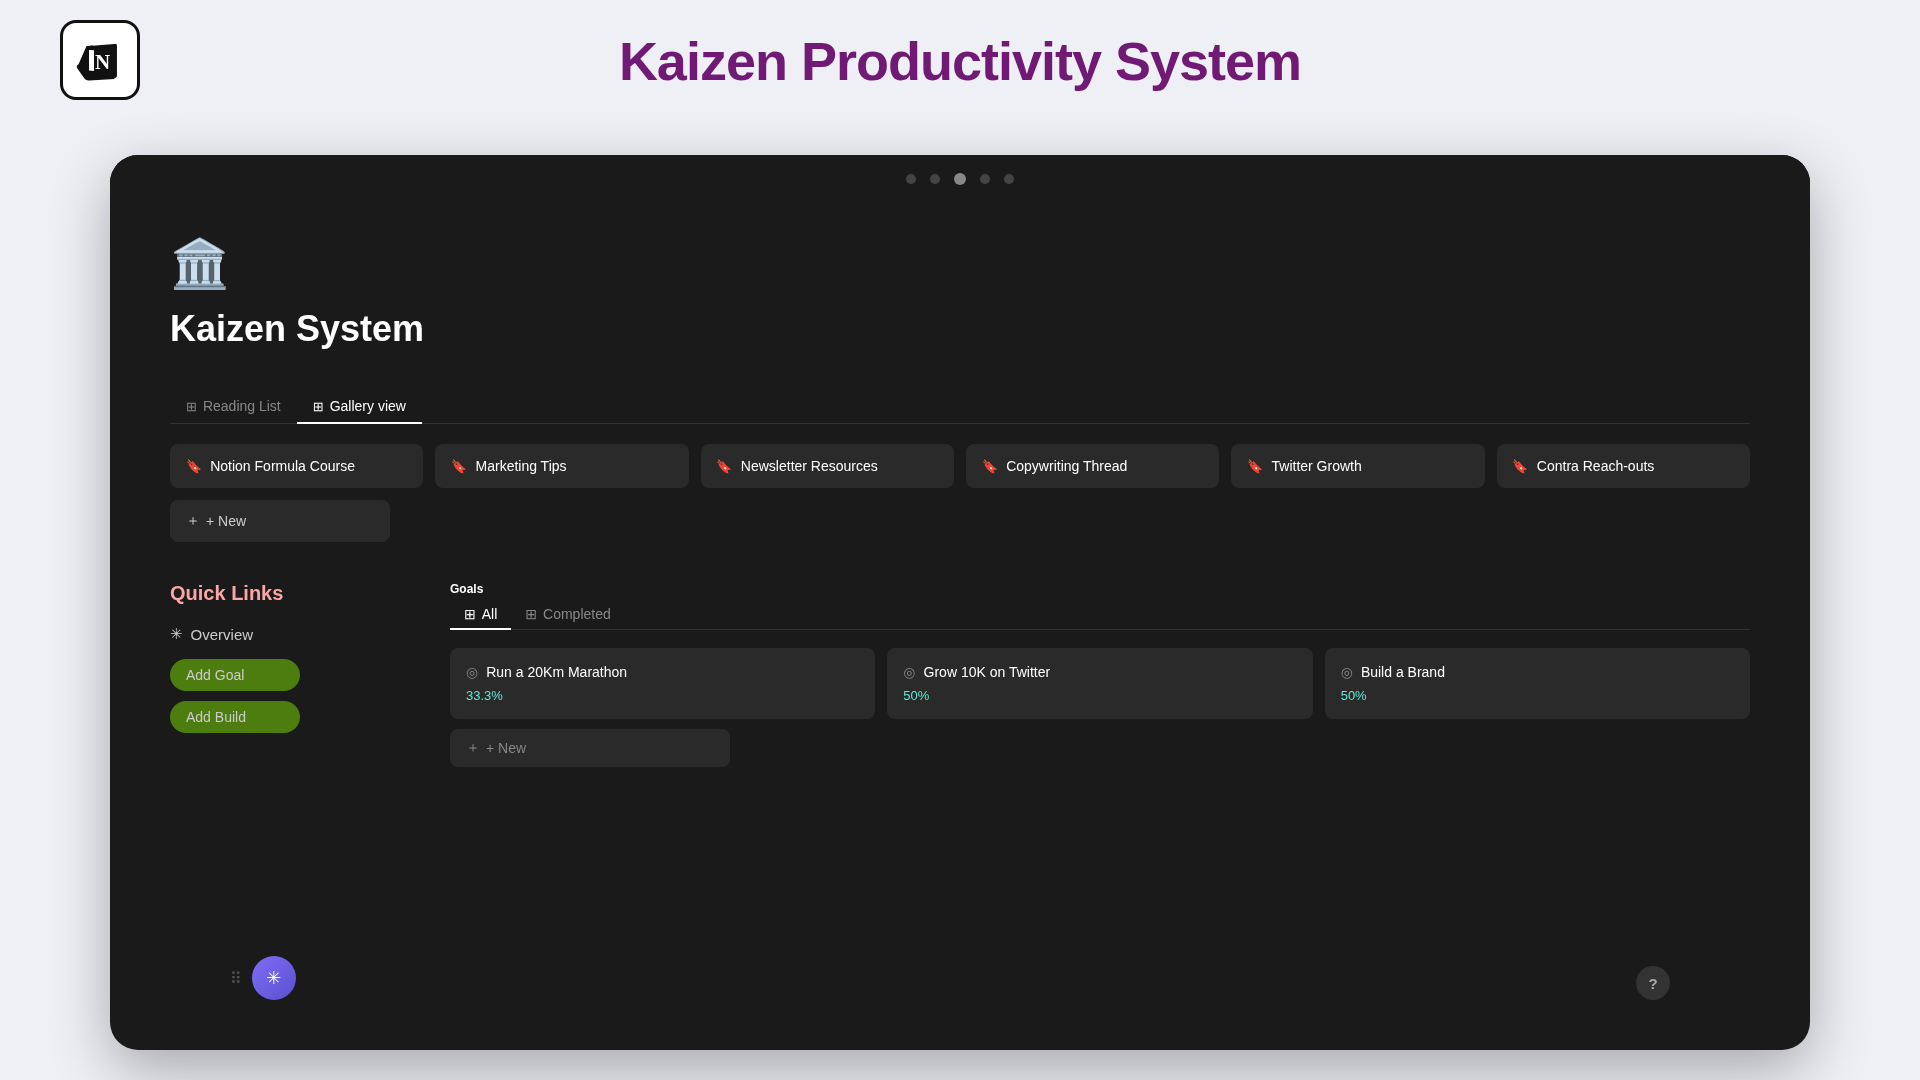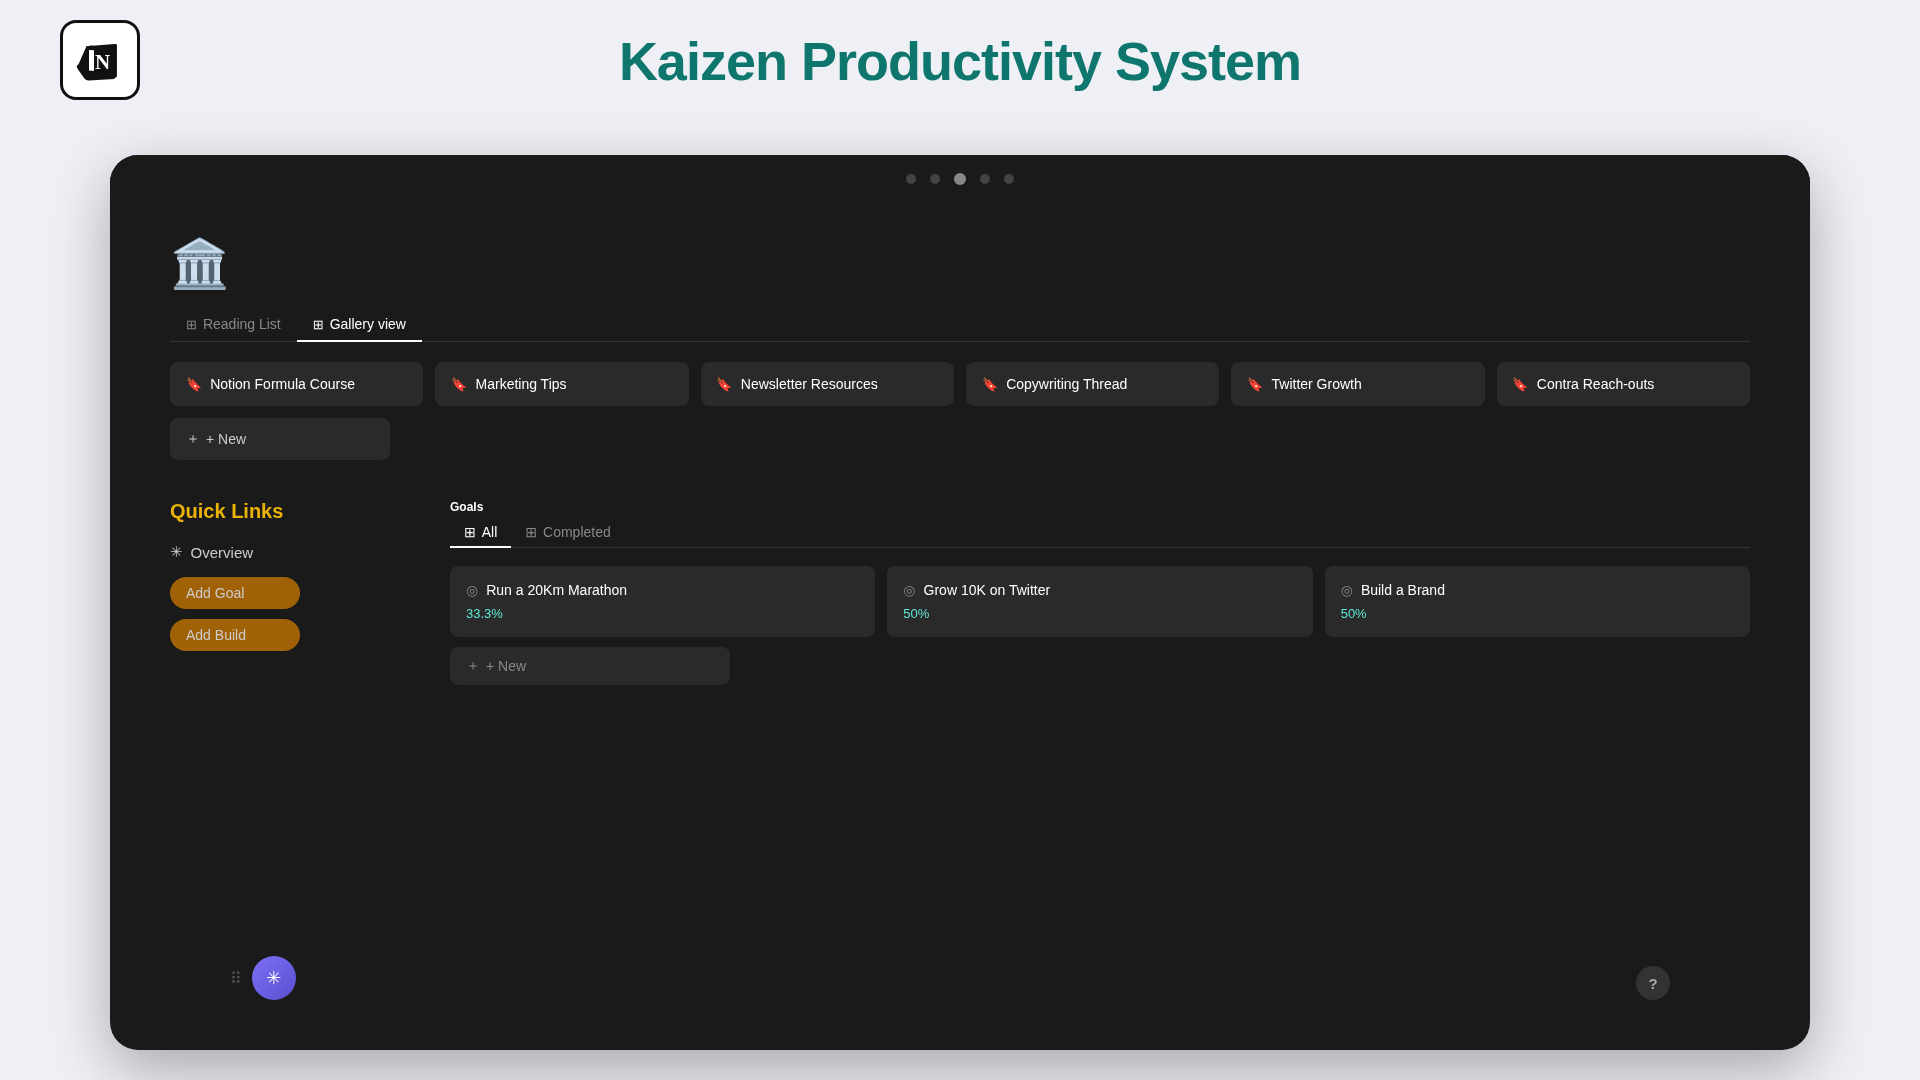--- a/index.html
+++ b/index.html
@@ -36,21 +36,21 @@
     }
 
     .notion-logo svg {
       width: 50px;
       height: 50px;
     }
 
     .page-title {
       font-size: 54px;
       font-weight: 800;
-      color: #0f766e;
+      color: #701a75;
       letter-spacing: -1px;
     }
 
     
     .device-frame {
       position: absolute;
       left: 110px;
       right: 110px;
       top: 155px;
       bottom: 30px;
@@ -199,40 +199,40 @@
     }
 
     .col-right {
       flex: 1;
     }
 
     
     .quick-links-title {
       font-size: 20px;
       font-weight: 600;
-      color: #eab308;
+      color: #fca5a5;
       margin-bottom: 20px;
     }
 
     .quick-link-item {
       display: flex;
       align-items: center;
       gap: 8px;
       color: #ccc;
       font-size: 15px;
       margin-bottom: 16px;
       cursor: pointer;
     }
 
     .quick-link-icon {
       font-size: 15px;
     }
 
     .action-btn {
-      background: #a16207;
+      background: #4d7c0f;
       border: none;
       border-radius: 16px;
       color: #ccc;
       padding: 8px 16px;
       font-size: 14px;
       cursor: pointer;
       display: block;
       margin-bottom: 10px;
       text-align: left;
       width: 130px;
@@ -395,20 +395,21 @@
     <div class="camera-dot"></div>
     <div class="camera-dot active"></div>
     <div class="camera-dot"></div>
     <div class="camera-dot"></div>
   </div>
 
   <div class="content-area">
 
     <span class="app-icon">🏛️</span>
 
+    <h2 class="workspace-title">Kaizen System</h2>
 
     <div>
 
       <div class="tabs">
         <div class="tab">
           <span class="tab-icon">⊞</span>
           <span>Reading List</span>
         </div>
         <div class="tab active">
           <span class="tab-icon">⊞</span>

